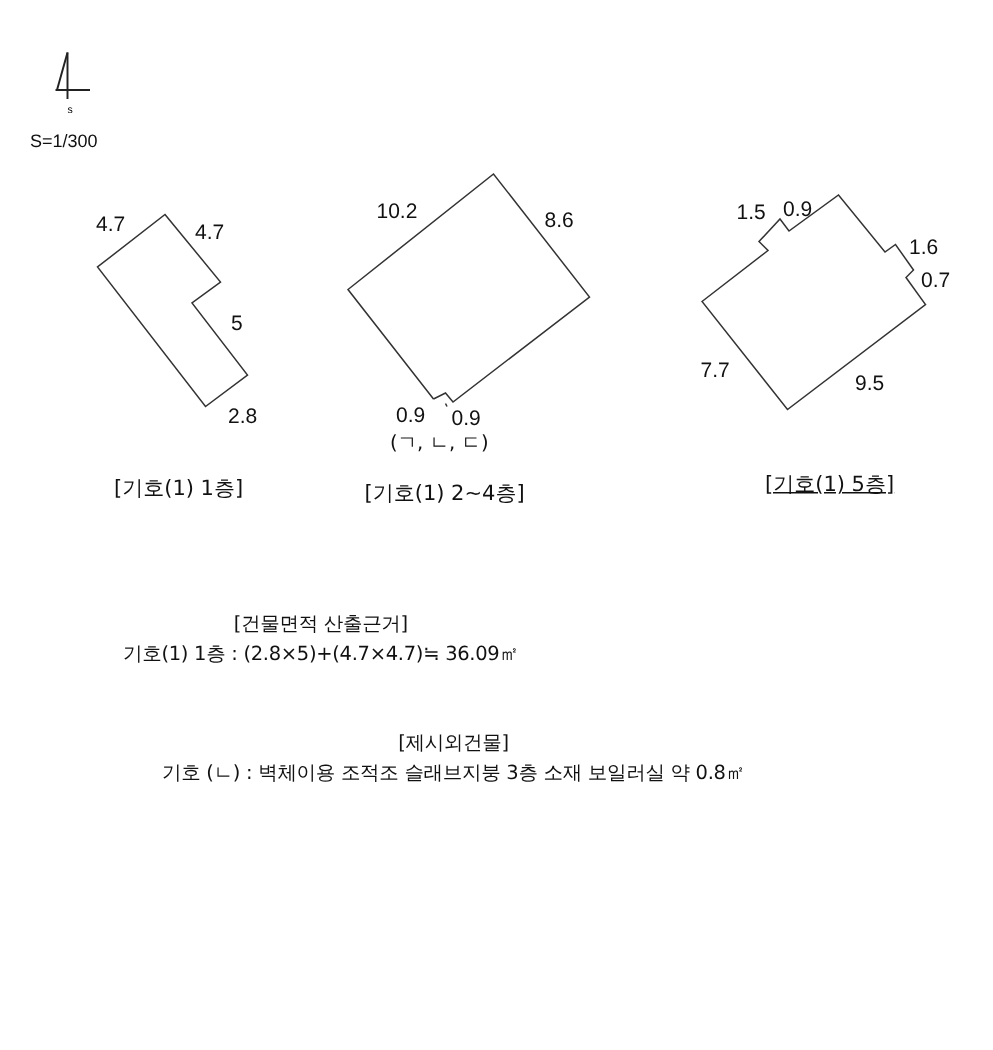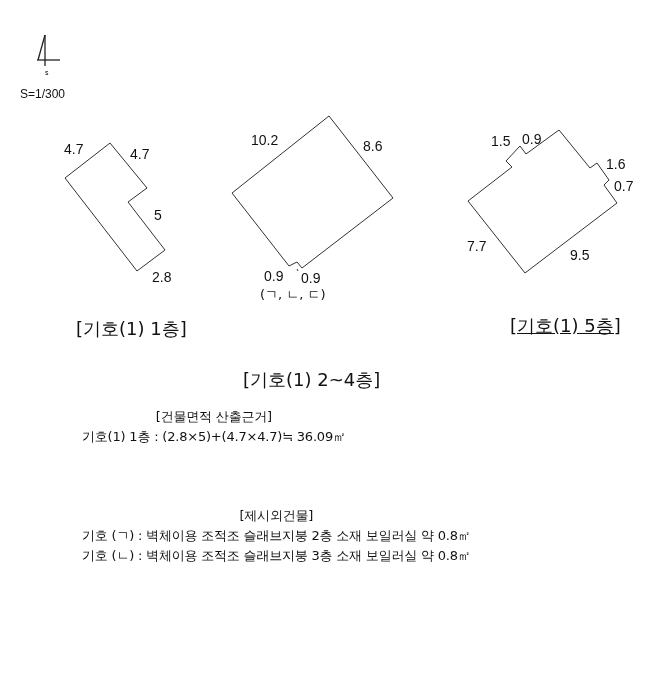--- a/index.html
+++ b/index.html
@@ -1,21 +1,21 @@
 <!DOCTYPE html>
 <html><head>
   <meta charset="utf-8">
   <style>
     html, body { margin: 0; padding: 0; background: #ffffff; }
     body { width: 662px; height: 700px; position: relative; overflow: hidden;
            font-family: "DejaVu Sans", "Liberation Sans", sans-serif; color: #111; }
     #drawing { position: absolute; left: 0; top: 0; }
     .dim { font-family: "Liberation Sans", sans-serif; font-size: 14px; fill: #111; }
     .shape { fill: none; stroke: #333; stroke-width: 1; }
-    .caption { position: absolute; font-size: 18px; white-space: nowrap; text-align: center; }
+    .caption { position: absolute; font-size: 14px; white-space: nowrap; text-align: center; }
     .scale { position: absolute; left: 20px; top: 87px; font-size: 12px; font-family: "Liberation Sans", sans-serif; }
     .notes { position: absolute; left: 82px; font-size: 13px; line-height: 20.2px; white-space: nowrap; letter-spacing: -0.2px; text-align: center; }
     .notes div { height: 20.2px; }
   </style>
 </head>
 <body>
 
 <svg id="drawing" width="662" height="700" viewBox="0 0 662 700">
 
   <g stroke="#222" stroke-width="1.3" fill="none">
@@ -50,25 +50,24 @@
   <text class="dim" x="522" y="144">0.9</text>
   <text class="dim" x="606" y="169">1.6</text>
   <text class="dim" x="614" y="191">0.7</text>
   <text class="dim" x="467" y="251">7.7</text>
   <text class="dim" x="570" y="260">9.5</text>
 </svg>
 
 <div class="scale">S=1/300</div>
 
 <div class="caption" style="left:76px; top:317px;">[기호(1) 1층]</div>
-<div class="caption" style="left:243px; top:320px;margin-top:48px;">[기호(1) 2~4층]</div>
+<div class="caption" style="left:243px; top:320px;">[기호(1) 2~4층]</div>
 <div class="caption" style="left:510px; top:314px;text-decoration:underline;">[기호(1) 5층]</div>
 
 <div class="notes" style="top:407px;">
   <div>[건물면적 산출근거]</div>
   <div>기호(1) 1층 : (2.8×5)+(4.7×4.7)≒ 36.09㎡</div>
 </div>
 
-<div class="notes" style="top:506px;">
+<div class="notes" style="top:486px;margin-left:26px;">
   <div>[제시외건물]</div>
-  <div>기호 (ㄱ) : 벽체이용 조적조 슬래브지붕 2층 소재 보일러실 약 0.8㎡</div>
   <div>기호 (ㄴ) : 벽체이용 조적조 슬래브지붕 3층 소재 보일러실 약 0.8㎡</div>
 </div>
 
 </body></html>

